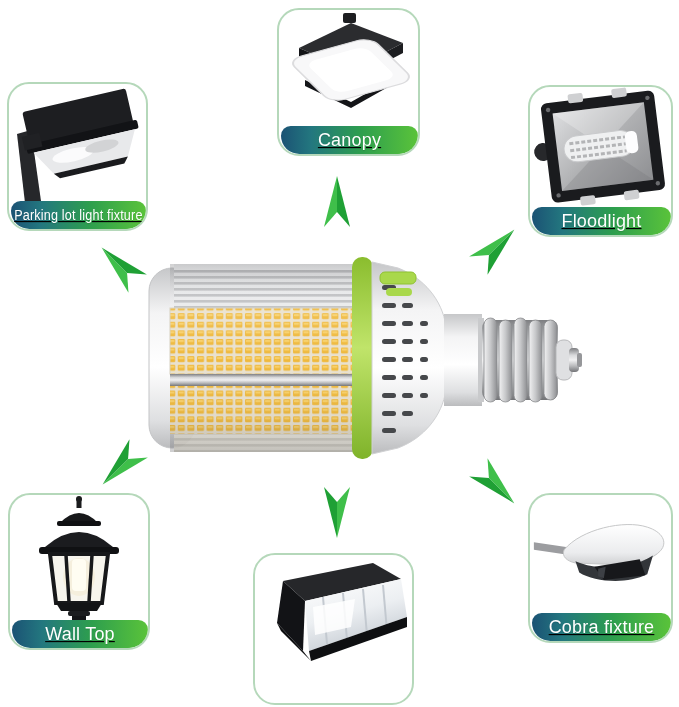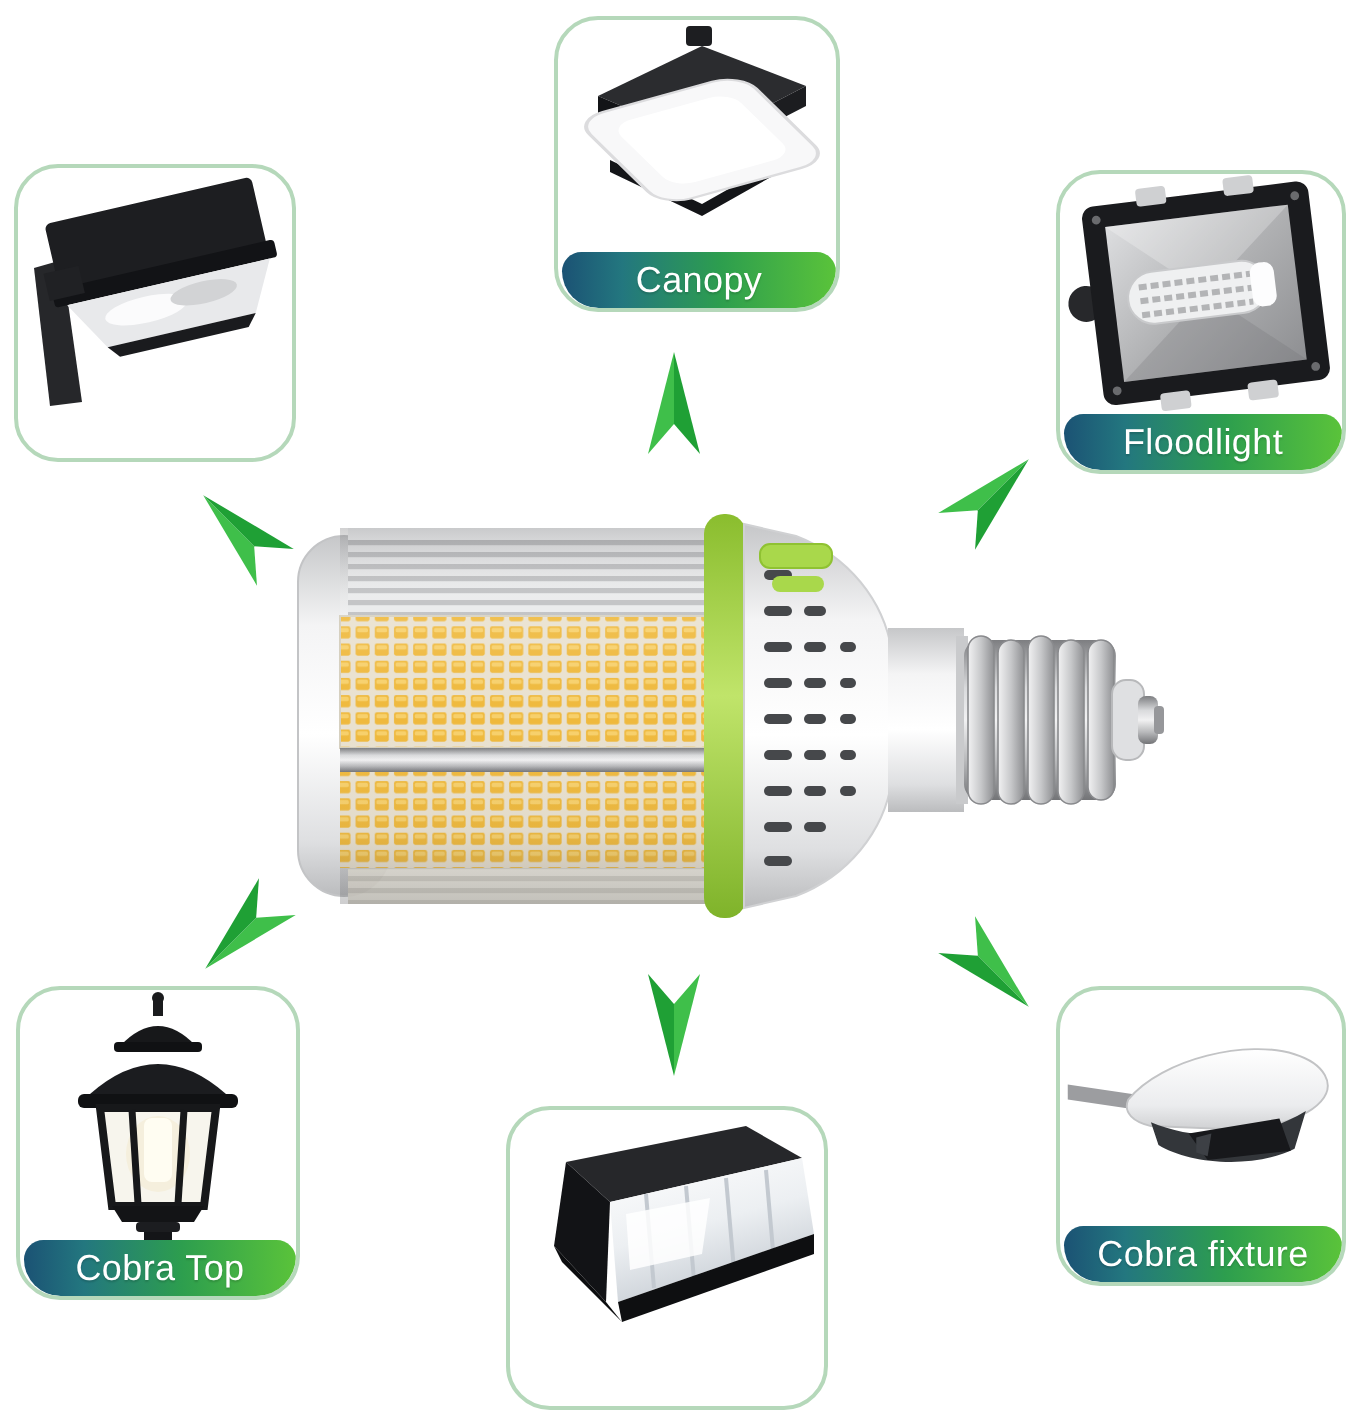--- a/index.html
+++ b/index.html
@@ -5,21 +5,21 @@
   html,body{margin:0;padding:0;background:#fff;}
   .canvas{position:relative;width:679px;height:707px;background:#ffffff;overflow:hidden;
           font-family:"Liberation Sans",sans-serif;}
   .card{position:absolute;background:#fff;border:2px solid #b5d8ba;border-radius:22px;
         overflow:hidden;box-sizing:border-box;}
   .photo{position:absolute;top:0;left:0;right:0;bottom:26px;}
   .photo svg{width:100%;height:100%;display:block;}
   .banner{position:absolute;left:2px;right:0;bottom:0;height:28px;
           background:linear-gradient(90deg,#1b5274 0%,#23777f 22%,#2d9e4e 58%,#5ac33a 100%);
           border-radius:10px 10px 19px 19px;
-          display:flex;align-items:center;justify-content:center;}
+          display:flex;align-items:center;justify-content:center;text-decoration:underline;}
   .banner-text{color:#ffffff;font-size:18px;line-height:1;white-space:nowrap;
                letter-spacing:.2px;text-shadow:0 1px 1px rgba(0,0,0,.15);}
   .banner-text.condensed{font-size:14px;transform:scaleX(.9);}
   .arrow{position:absolute;width:32px;height:56px;}
   .arrow svg{width:100%;height:100%;display:block;}
   .bulb{position:absolute;left:148px;top:252px;width:436px;height:212px;}
 </style>
 </head>
 <body>
 
@@ -34,20 +34,23 @@
             <rect x="20" y="16" width="106" height="36" rx="3" fill="#1d1e21"></rect>
             <rect x="16" y="49" width="114" height="9" rx="2" fill="#121316"></rect>
             <polygon points="22,58 126,58 113,83 37,83" fill="#e8e9eb"></polygon>
             <ellipse cx="60" cy="69" rx="21" ry="6.5" fill="#fbfbfc"></ellipse>
             <ellipse cx="90" cy="67" rx="17" ry="5.5" fill="#d2d3d5"></ellipse>
             <polygon points="37,83 113,83 108,89 42,89" fill="#1a1b1e"></polygon>
             <rect x="14" y="40" width="18" height="14" fill="#202124"></rect>
           </g>
         </g>
       </svg>
+    </div>
+    <div class="banner">
+      <span class="banner-text condensed">Parking lot light fixture</span>
     </div>
   </div>
 
   <div class="card" style="left:277px;top:8px;width:143px;height:148px;">
     <div class="photo">
       <svg viewBox="0 0 139 118" preserveAspectRatio="xMidYMid meet">
         <g>
           <rect x="64" y="3" width="13" height="10" rx="2" fill="#1d1e21"></rect>
           <polygon points="20,38 72,13 124,33 72,60" fill="#2b2c2f"></polygon>
           <polygon points="20,38 72,60 72,70 20,48" fill="#131417"></polygon>
@@ -117,21 +120,21 @@
           <rect x="62" y="64" width="14" height="32" rx="4" fill="#fffdf2"></rect>
           <line x1="56" y1="60" x2="59" y2="107" stroke="#17181a" stroke-width="3.5"></line>
           <line x1="82" y1="60" x2="79" y2="107" stroke="#17181a" stroke-width="3.5"></line>
           <polygon points="46,108 92,108 87,116 51,116" fill="#131416"></polygon>
           <rect x="58" y="116" width="22" height="5" rx="2" fill="#1c1d20"></rect>
           <rect x="62" y="121" width="14" height="6" fill="#141518"></rect>
         </g>
       </svg>
     </div>
     <div class="banner">
-      <span class="banner-text">Cobra Top</span>
+      <span class="banner-text">Wall Top</span>
     </div>
   </div>
 
   <div class="card" style="left:253px;top:553px;width:161px;height:152px;">
     <div class="photo">
       <svg viewBox="0 0 157 122" preserveAspectRatio="xMidYMid meet">
         <defs>
           <linearGradient id="wpG" x1="0" y1="0" x2="0.4" y2="1">
             <stop offset="0" stop-color="#ffffff"></stop>
               <stop offset="0.55" stop-color="#eceff2"></stop>

